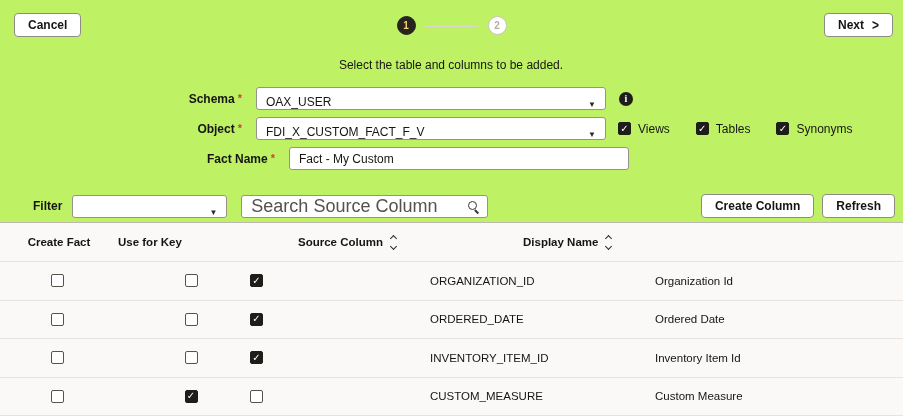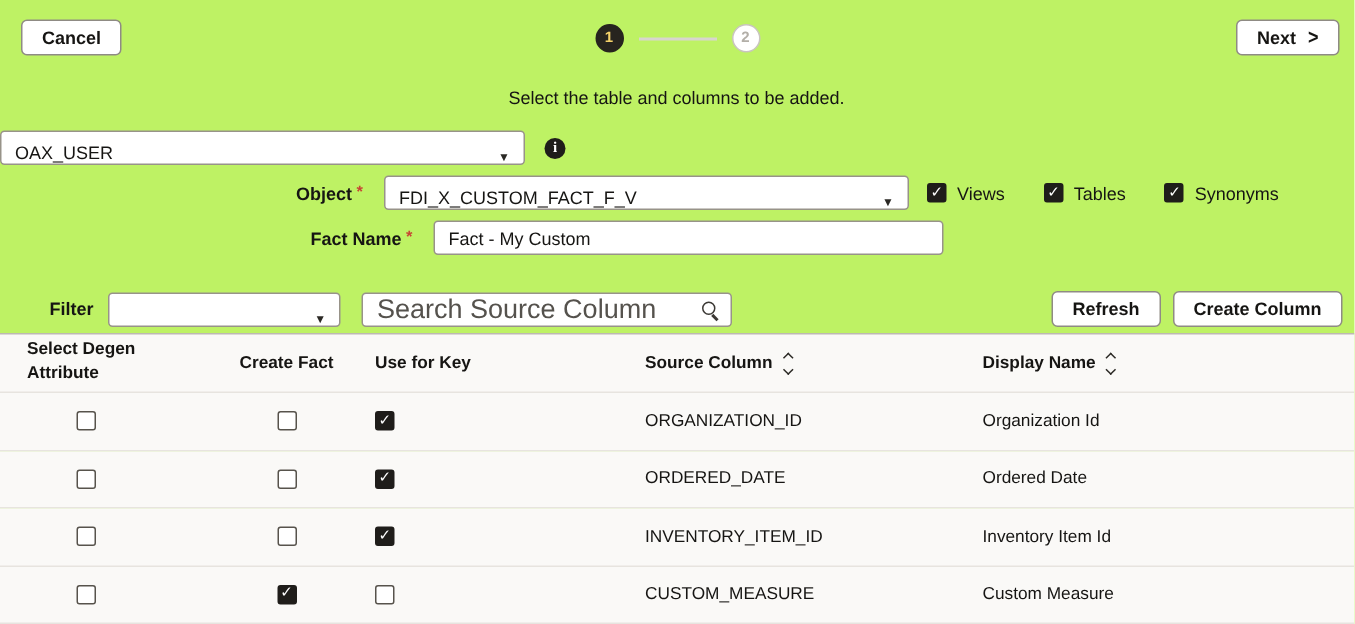--- a/index.html
+++ b/index.html
@@ -96,20 +96,23 @@
   </div>
 
   <button class="btn next-btn">
     <span>Next</span>
     <span class="chev">&gt;</span>
   </button>
 
   <div class="subtitle">Select the table and columns to be added.</div>
 
   <div class="form-row" style="top:87px;">
+    <div class="form-label">
+      <span>Schema</span><span class="req">*</span>
+    </div>
     <div class="dropdown">
       <span class="dd-value">OAX_USER</span>
       <span class="dd-caret">▼</span>
     </div>
     <span class="info-icon">i</span>
   </div>
 
   <div class="form-row" style="top:117px;">
     <div class="form-label">
       <span>Object</span><span class="req">*</span>
@@ -145,29 +148,26 @@
     <span class="filter-label">Filter</span>
     <div class="dropdown filter-dd">
       <span class="dd-value"></span>
       <span class="dd-caret">▼</span>
     </div>
     <div class="search-box">
       <input class="search-input" type="text" placeholder="Search Source Column" style="">
       <span class="search-icon"></span>
     </div>
     <div class="toolbar-spacer"></div>
+    <button class="btn">Create Column</button>
     <button class="btn">Refresh</button>
-    <button class="btn">Create Column</button>
   </div>
 
   <div class="grid">
     <div class="grid-header">
-      <div class="c1">
-        <div class="hdr-wrap">Select Degen Attribute</div>
-      </div>
       <div class="c2">
         <span>Create Fact</span>
       </div>
       <div class="c3">
         <span>Use for Key</span>
       </div>
       <div class="c4">
         <span>Source Column</span>
         <span class="sort-icon">
             <i class="up"></i>

